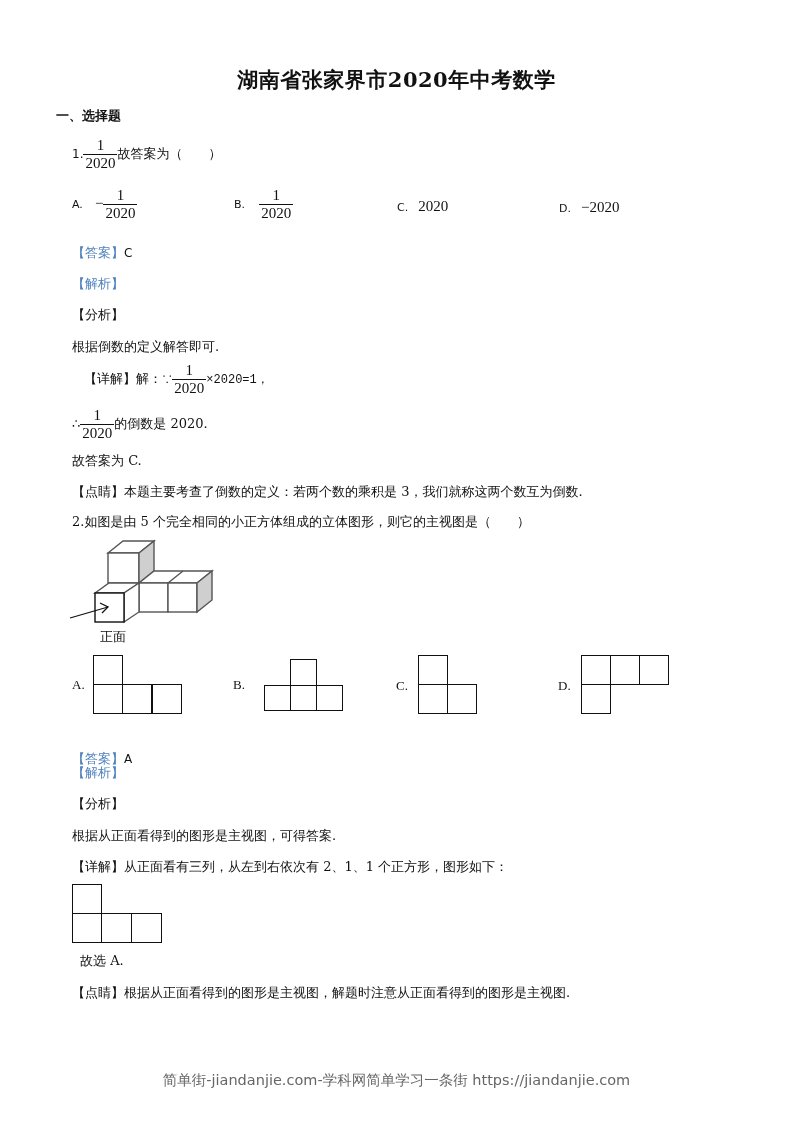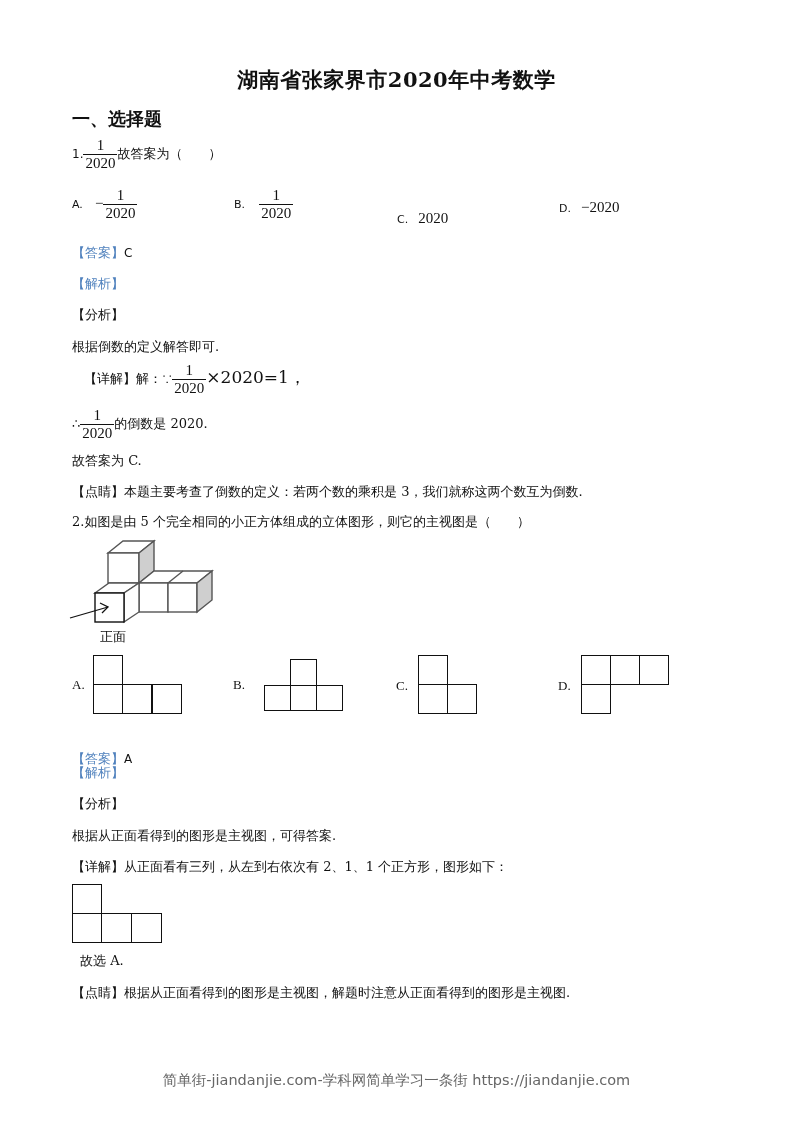--- a/index.html
+++ b/index.html
@@ -1,20 +1,20 @@
 <!DOCTYPE html>
 <html><head>
 <meta charset="utf-8">
 <style>
   html, body { margin: 0; padding: 0; background: #ffffff; }
   body { width: 793px; height: 1122px; position: relative; overflow: hidden;
          font-family: "DejaVu Serif", "Liberation Serif", serif; color: #111; }
   .abs { position: absolute; }
   .title { left: 0; width: 793px; top: 66px; text-align: center; font-size: 21px; font-weight: bold; letter-spacing: 0.5px; }
-  .section { left: 72px; top: 107px; font-size: 18px; font-weight: bold; }
+  .section { left: 56px; top: 107px; font-size: 13px; font-weight: bold; }
   .txt { font-size: 13px; white-space: nowrap; line-height: 18px; }
   .sans { font-family: "DejaVu Sans", "Liberation Sans", sans-serif; }
   .tag-blue { color: #4f81bd; }
   .frac { display: inline-flex; flex-direction: column; align-items: center; vertical-align: middle;
           font-family: "Liberation Serif", serif; font-size: 15px; line-height: 17px; }
   .frac .num { padding: 0 2px; }
   .frac .bar { width: 100%; border-top: 1px solid #111; }
   .frac .den { padding: 0 2px; }
   .opt-label { font-family: "DejaVu Sans", sans-serif; font-size: 11px; }
   .opt-label-serif { font-family: "Liberation Serif", serif; font-size: 13px; }
@@ -46,42 +46,42 @@
     </span>
 </div>
 <div class="abs txt" style="left:234px; top:187px;">
   <span class="opt-label">B.</span>
   <span style="margin-left:10px;"></span><span class="frac">
       <span class="num">1</span>
       <span class="bar"></span>
       <span class="den">2020</span>
     </span>
 </div>
-<div class="abs txt" style="left:397px; top:209px;">
+<div class="abs txt" style="left:397px; top:197px;">
   <span class="opt-label">C.</span>
   <span class="math" style="margin-left:6px;">2020</span>
 </div>
 <div class="abs txt" style="left:559px; top:198px;text-align:right;">
   <span class="opt-label">D.</span>
   <span class="math" style="margin-left:6px;">−2020</span>
 </div>
 
 <div class="abs txt" style="left:72px; top:244px;">
   <span class="tag-blue">【答案】</span><span class="sans" style="font-size:12px;">C</span>
 </div>
 <div class="abs txt tag-blue" style="left:72px; top:275px;">【解析】</div>
 <div class="abs txt" style="left:72px; top:306px;">【分析】</div>
 <div class="abs txt" style="left:72px; top:338px;text-align:right;">根据倒数的定义解答即可.</div>
 
 <div class="abs txt" style="left:84px; top:362px;">
   <span>【详解】</span><span>解：∵</span><span class="frac">
       <span class="num">1</span>
       <span class="bar"></span>
       <span class="den">2020</span>
-    </span><span style="font-size:17px;">×2020=1，</span>
+    </span><span style="font-size:12px;font-family:Liberation Mono, monospace;">×2020=1，</span>
 </div>
 <div class="abs txt" style="left:72px; top:407px;">
   <span>∴</span><span class="frac">
       <span class="num">1</span>
       <span class="bar"></span>
       <span class="den">2020</span>
     </span><span>的倒数是 2020.</span>
 </div>
 <div class="abs txt" style="left:72px; top:452px;">故答案为 C.</div>
 <div class="abs txt" style="left:72px; top:483px;">

